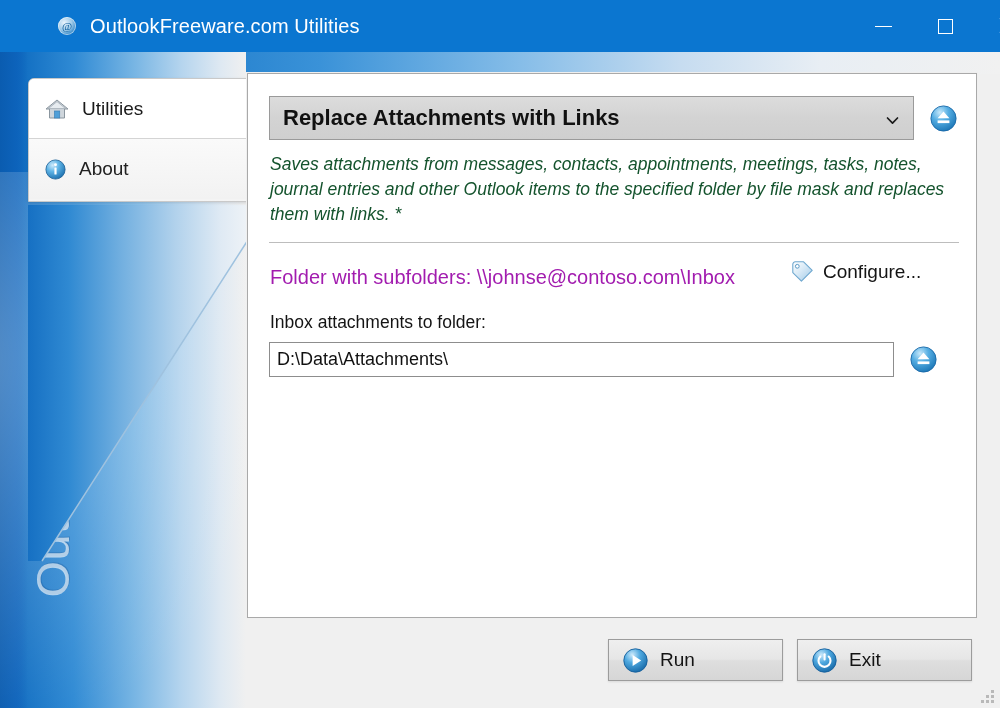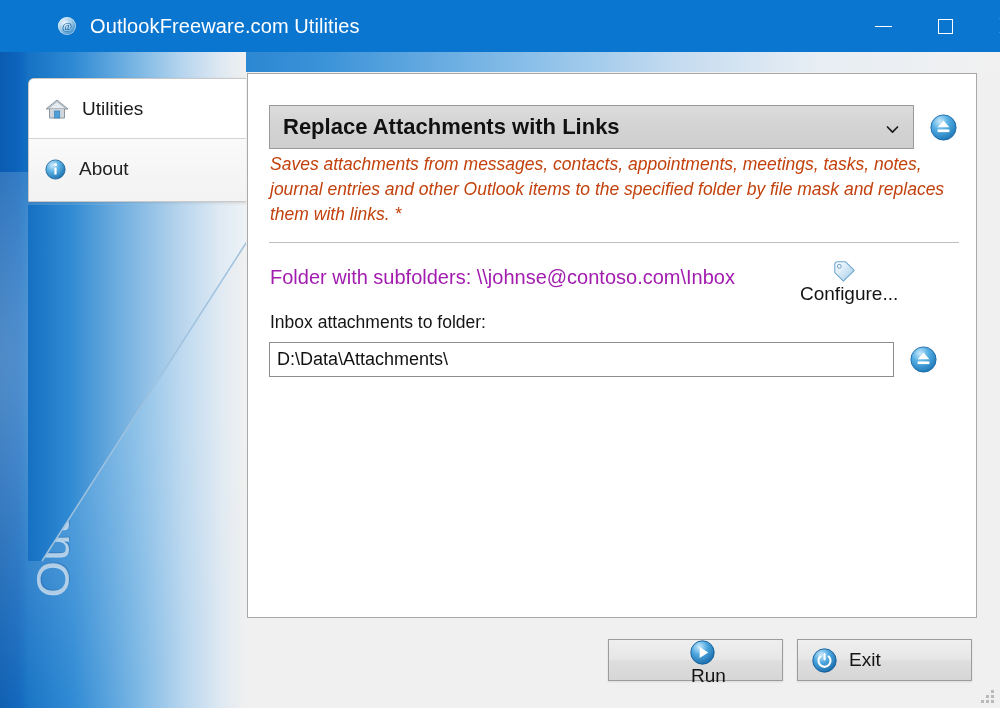--- a/index.html
+++ b/index.html
@@ -231,21 +231,21 @@
   .content-inner {
     position: absolute;
     left: 0; top: 0;
     width: 100%; height: 100%;
     padding: 0;
   }
 
   
   .combo-row {
     position: absolute;
-    left: 21px; top: 31px;
+    left: 21px; top: 22px;
     width: 690px;
     height: 44px;
     display: flex;
     align-items: center;
   }
   .combo {
     position: relative;
     width: 645px;
     height: 44px;
     background: linear-gradient(to bottom, #dcdcdc 0%, #d3d3d3 50%, #cfcfcf 100%);
@@ -277,21 +277,21 @@
   }
 
   
   .desc {
     position: absolute;
     left: 22px; top: 78px;
     width: 680px;
     font-style: italic;
     font-size: 17.5px;
     line-height: 25px;
-    color: #c2410c;
+    color: #14532d;
   }
   .hr {
     position: absolute;
     left: 21px;
     top: 168px;
     width: 690px;
     height: 1px;
     background: #bdbdbd;
   }
 
@@ -308,21 +308,20 @@
     color: #a21caf;
     white-space: nowrap;
   }
   .configure {
     position: absolute;
     left: 543px;
     top: 186px;
     display: flex;
     align-items: center;
     cursor: pointer;
-    flex-direction: column;
   }
   .configure-label {
     font-size: 19px;
     color: #141414;
     margin-left: 9px;
     white-space: nowrap;
   }
   .icon-tag { width: 23px; height: 23px; flex: 0 0 auto; }
 
   
@@ -357,21 +356,21 @@
     height: 42px;
     background: linear-gradient(to bottom, #efefef 0%, #e6e6e6 48%, #dedede 52%, #d6d6d6 100%);
     border: 1px solid #9c9c9c;
     box-sizing: border-box;
     display: flex;
     align-items: center;
     padding-left: 14px;
     cursor: pointer;
     box-shadow: 0 1px 2px rgba(0,0,0,0.10);
   }
-  .btn-run  { left: 608px; top: 639px; width: 175px; flex-direction: column; }
+  .btn-run  { left: 608px; top: 639px; width: 175px; }
   .btn-exit { left: 797px; top: 639px; width: 175px; }
   .btn-label {
     font-size: 19px;
     color: #141414;
     margin-left: 12px;
   }
   .icon-run, .icon-exit { width: 25px; height: 25px; flex: 0 0 auto; }
 
   
   .grip {

